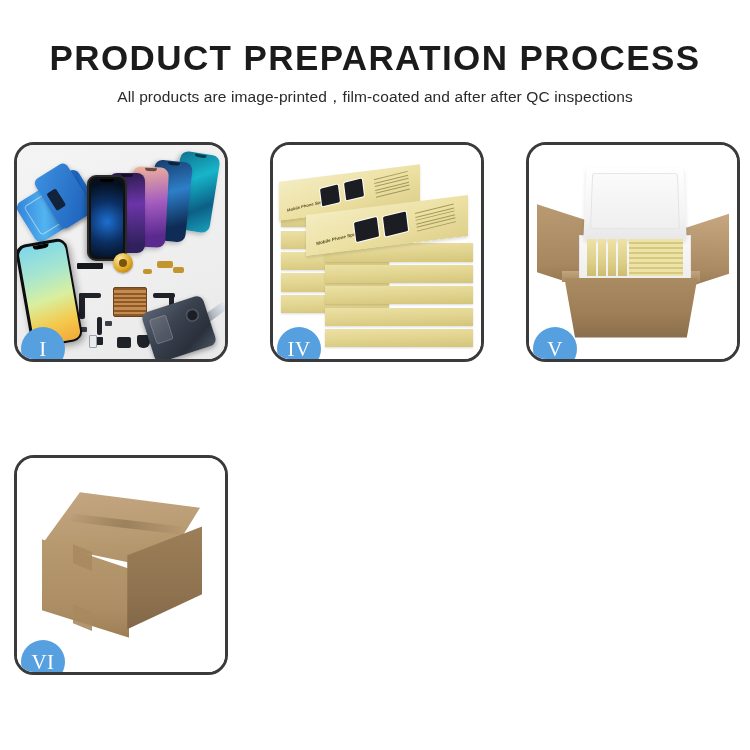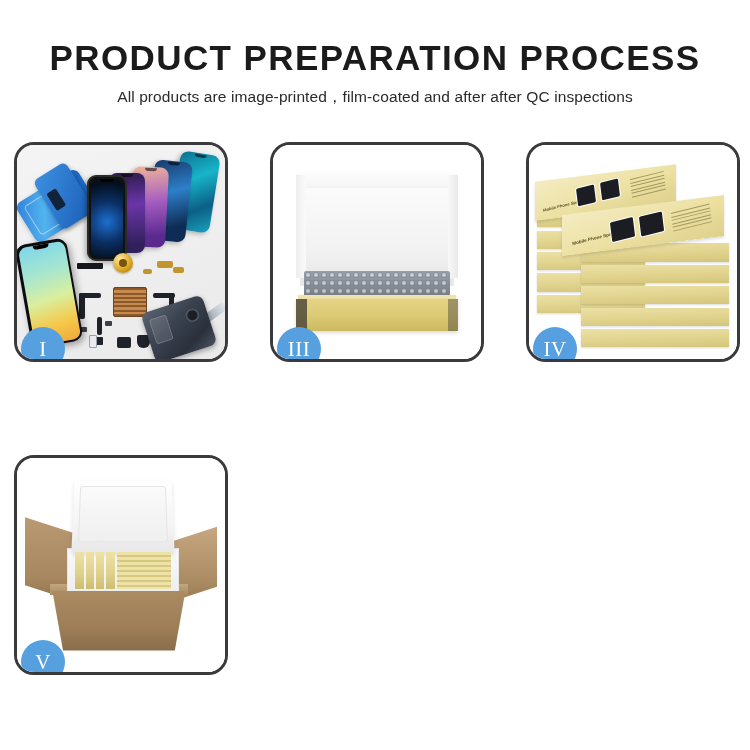--- a/index.html
+++ b/index.html
@@ -520,32 +520,20 @@
       <div class="housing"></div>
       <div class="tweezers"></div>
       <div class="screw s1"></div>
       <div class="screw s2"></div>
       <div class="screw s3"></div>
     </div>
     <div class="badge">I</div>
   </div>
 
 
-  <div class="panel">
-    <div class="photo p3">
-      <div class="lidback"></div>
-      <div class="lidtop"></div>
-      <div class="lidleft"></div>
-      <div class="lidright"></div>
-      <div class="bubbleinside"></div>
-      <div class="boxrim"></div>
-      <div class="boxfront"></div>
-    </div>
-    <div class="badge">III</div>
-  </div>
 
   <div class="panel">
     <div class="photo p4">
       <div class="stack">
         <div class="sbox lb lb1"></div>
         <div class="sbox lb lb2"></div>
         <div class="sbox lb lb3"></div>
         <div class="sbox lb lb4"></div>
         <div class="sbox lb lb5"></div>
 
@@ -597,14 +585,25 @@
       <div class="ybox yb1"></div>
       <div class="ybox yb2"></div>
       <div class="ybox yb3"></div>
       <div class="ybox yb4"></div>
       <div class="ystack"></div>
       <div class="cartonBody"></div>
     </div>
     <div class="badge">V</div>
   </div>
 
+  <div class="panel">
+    <div class="photo p6">
+      <div class="c6top"></div>
+      <div class="c6seam"></div>
+      <div class="c6left"></div>
+      <div class="c6right"></div>
+      <div class="c6tape c6t1"></div>
+      <div class="c6tape c6t2"></div>
+    </div>
+    <div class="badge">VI</div>
+  </div>
 
 </div>
 
 </body></html>

